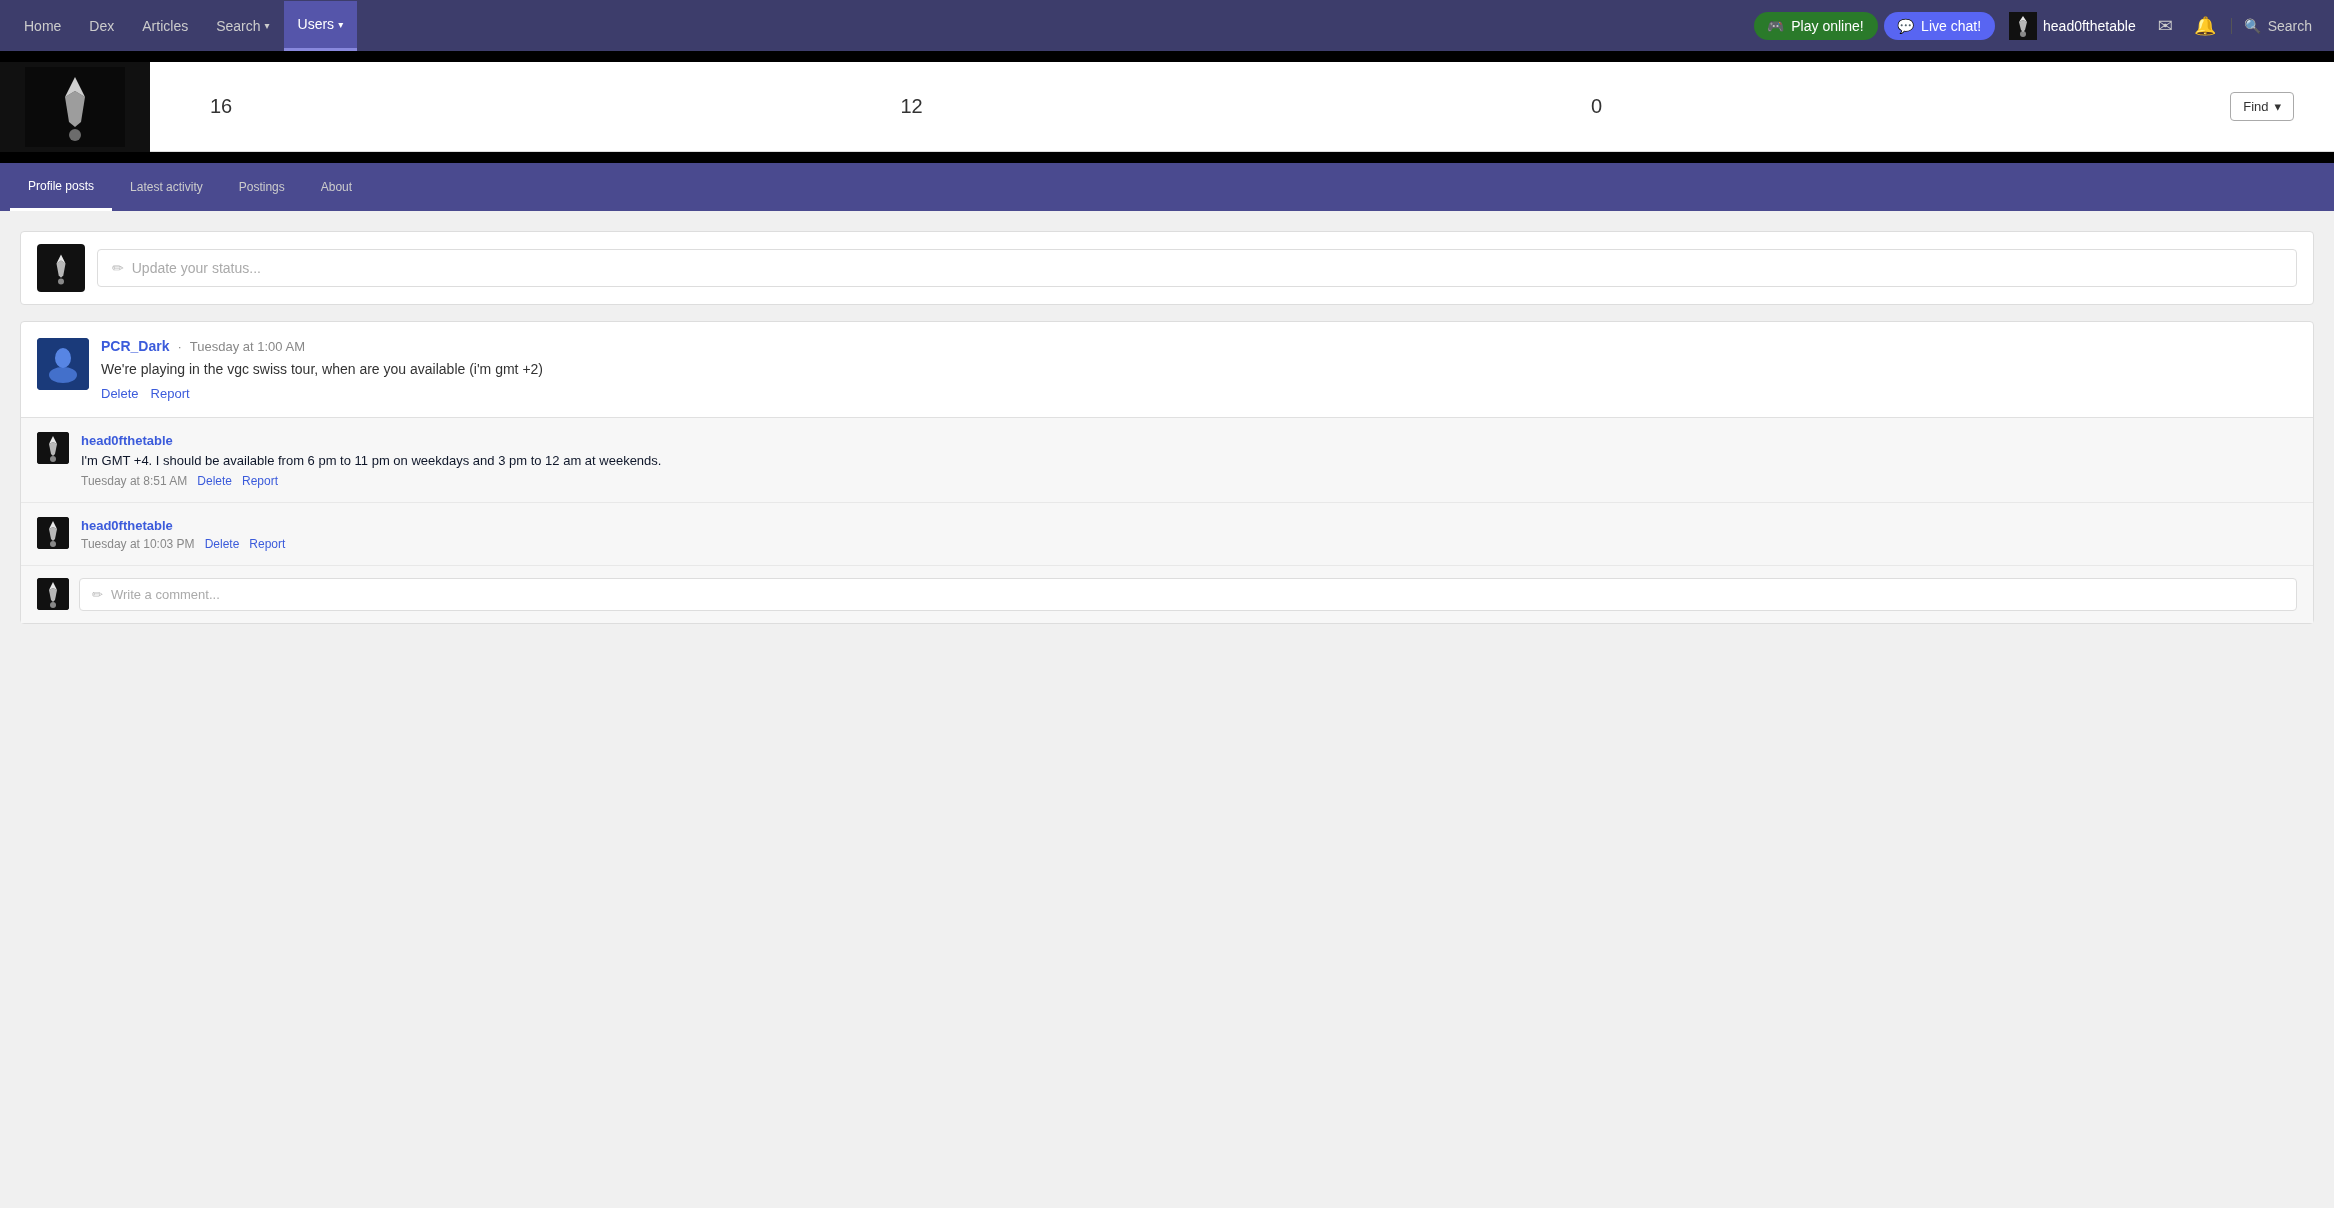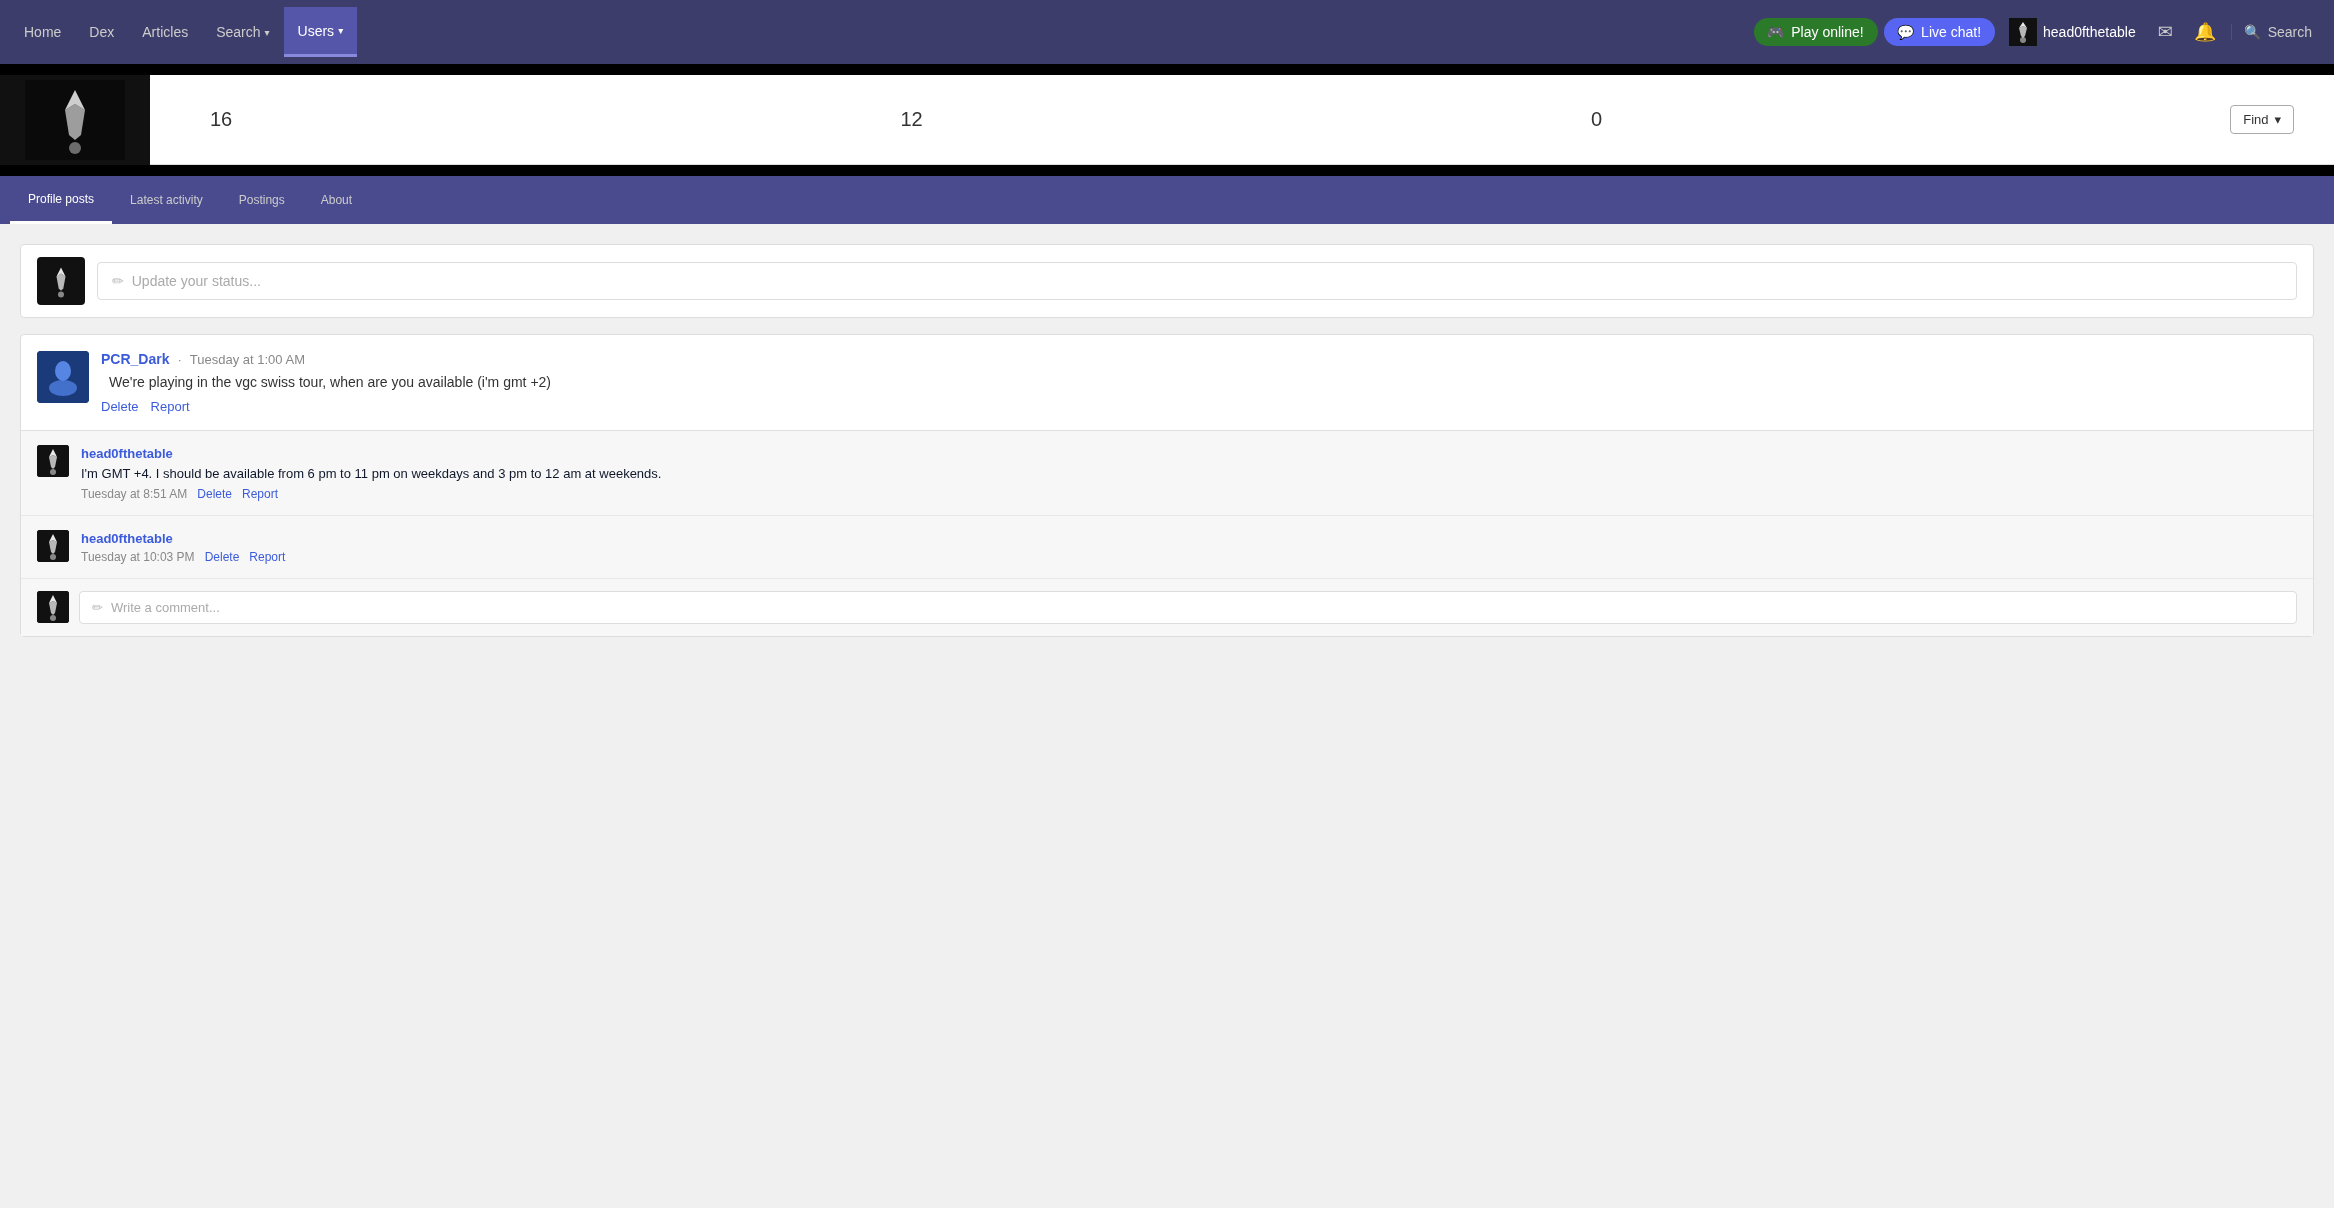--- a/index.html
+++ b/index.html
@@ -3,21 +3,21 @@
   <meta charset="utf-8">
   <style>
     * { margin: 0; padding: 0; box-sizing: border-box; }
     body { font-family: Arial, sans-serif; background: #f0f0f0; font-size: 14px; }
 
     
     .top-nav {
       background: #3d3d6b;
       display: flex;
       align-items: center;
-      height: 64px;
+      height: 51px;
       padding: 0 10px;
       position: relative;
     }
     .nav-item {
       color: #ccc;
       padding: 0 14px;
       height: 50px;
       display: flex;
       align-items: center;
       cursor: pointer;
@@ -221,21 +221,21 @@
       font-size: 14px;
       cursor: pointer;
     }
     .post-meta {
       color: #888;
       font-size: 13px;
     }
     .post-text {
       color: #333;
       font-size: 14px;
-      margin: 6px 8px;
+      margin: 6px 0;
       line-height: 1.4;
     }
     .post-actions { display: flex; gap: 12px; margin-top: 6px; }
     .post-action-link {
       color: #3b5bdb;
       font-size: 13px;
       cursor: pointer;
     }
 
     

